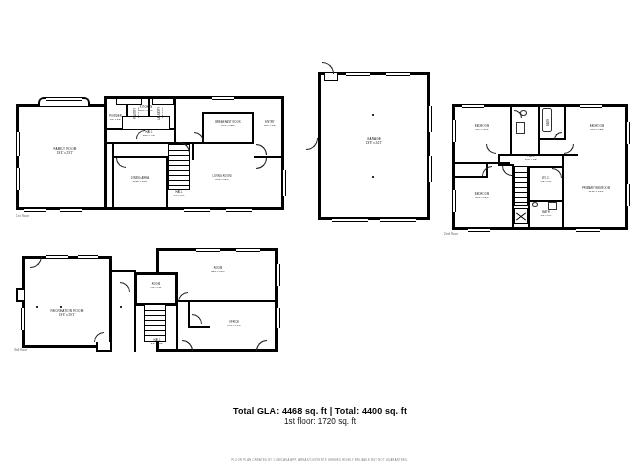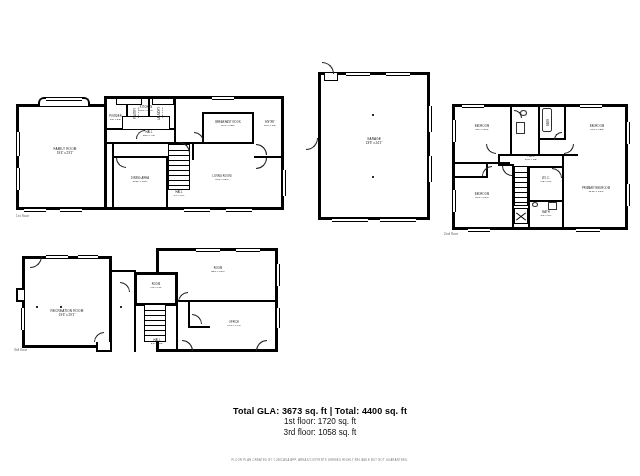--- a/index.html
+++ b/index.html
@@ -394,20 +394,19 @@
     </div>
     <div class="room" style="left:126px;top:92px;width:30px;">
       <span class="nm">HALL</span>
       <span class="dim">8'6" x 13'0"</span>
     </div>
 
     <div class="floorlabel" style="left:-2px;top:100px;">3rd floor</div>
   </div>
 
   <div id="summary">
-    <p class="total">Total GLA: 3673 sq. ft  |  Total: 4400 sq. ft</p>
+    <p class="total">Total GLA: 4468 sq. ft  |  Total: 4400 sq. ft</p>
     <p class="line">1st floor: 1720 sq. ft</p>
-    <p class="line">3rd floor: 1058 sq. ft</p>
   </div>
 
   <div id="disclaimer">FLOOR PLAN CREATED BY CUBICASA APP. AREAS/CONTENTS DEEMED HIGHLY RELIABLE BUT NOT GUARANTEED.</div>
 
 </div>
 
 </body></html>

